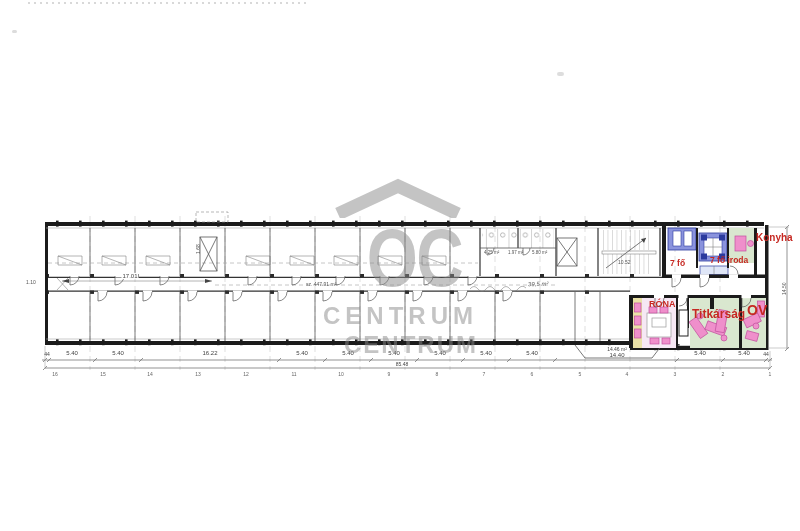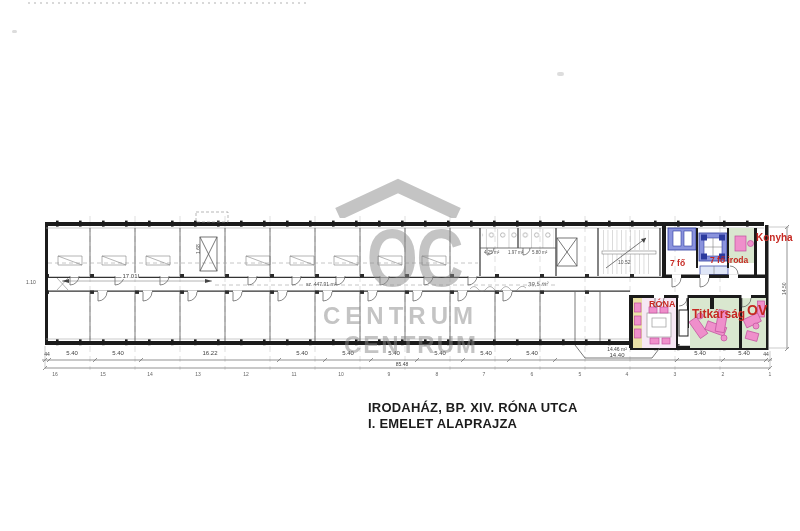--- a/index.html
+++ b/index.html
@@ -291,18 +291,14 @@
 
   <div class="watermark">
     <svg width="160" height="40">
       <path d="M20,36 L80,8 L140,36" stroke="currentColor" stroke-width="13" fill="none"></path>
     </svg>
     <div class="wm-oc">OC</div>
     <div class="wm-l1">CENTRUM</div>
     <div class="wm-l2">CENTRUM</div>
   </div>
 
-  <div class="title">
-    <div>IRODAHÁZ, BP. XIV. RÓNA UTCA</div>
-    <div>I. EMELET ALAPRAJZA</div>
-  </div>
 
 </div>
 
 </body></html>

